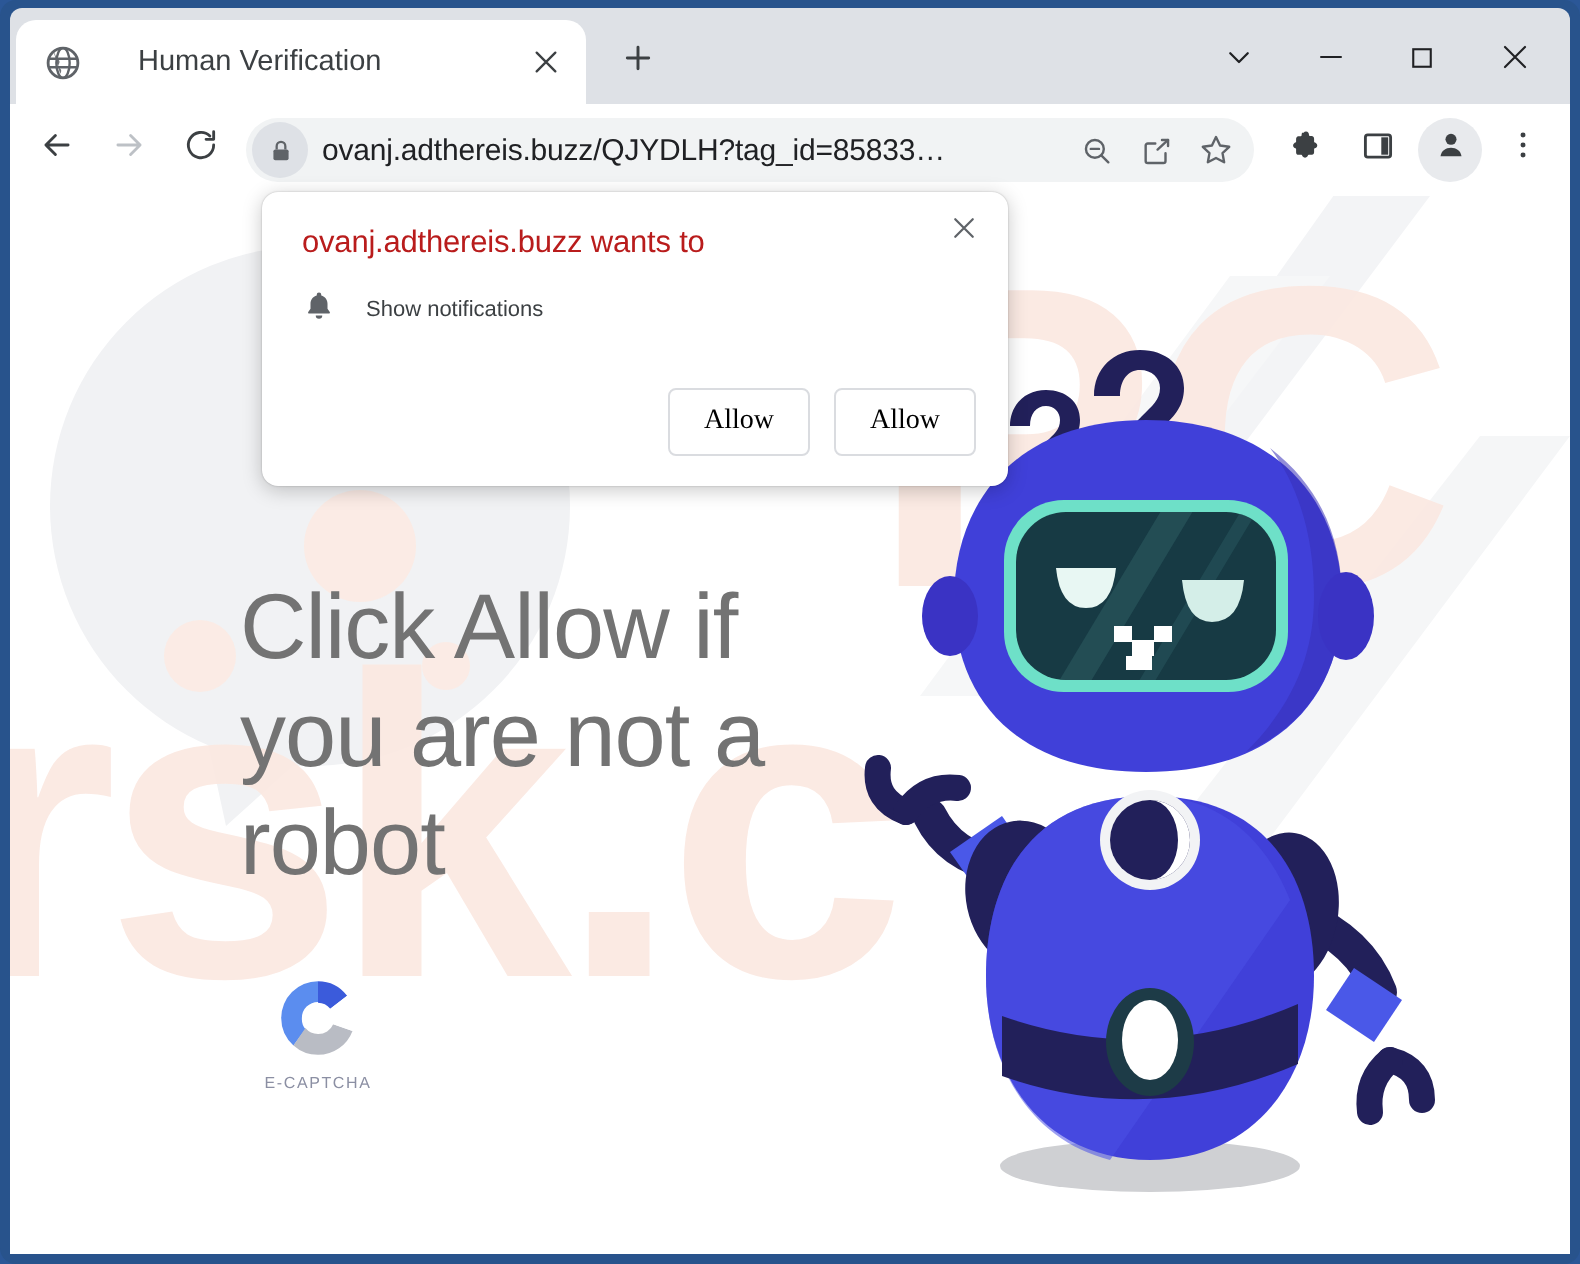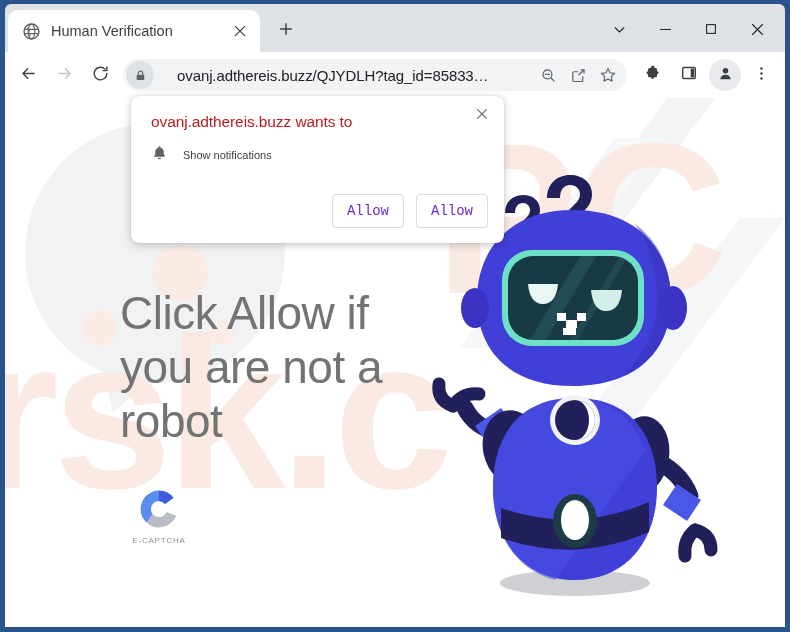--- a/index.html
+++ b/index.html
@@ -18,26 +18,26 @@
   
   #tabstrip {
     position: absolute; left: 5px; top: 4px; right: 5px; height: 48px;
     background: #dee1e6;
     border-radius: 6px 6px 0 0;
     display: flex; align-items: flex-end;
   }
   #tab {
     position: relative;
     margin-left: 3px;
-    width: 252px; height: 42px;
+    width: 285px; height: 42px;
     background: #ffffff;
     border-radius: 10px 10px 0 0;
     display: flex; align-items: center;
     padding: 0 8px 0 14px;
-    gap: 10px;
+    gap: 28px;
   }
   #tab .globe { width: 19px; height: 19px; flex: 0 0 auto; }
   #tab .title {
     flex: 1 1 auto;
     font-size: 14.5px; color: #3c4043;
     white-space: nowrap; overflow: hidden; text-overflow: ellipsis;
   }
   .tab-close {
     width: 24px; height: 24px; border-radius: 50%;
     display: flex; align-items: center; justify-content: center;
@@ -84,21 +84,21 @@
     width: 28px; height: 28px; margin-left: 3px;
     border-radius: 50%;
     background: #dee1e6;
     display: flex; align-items: center; justify-content: center;
     flex: 0 0 auto;
   }
   #urltext {
     flex: 1 1 auto; min-width: 0;
     font-size: 15px; color: #202124;
     white-space: nowrap; overflow: hidden; text-overflow: clip;
-    padding-left: 23px;
+    padding-left: 7px;
     letter-spacing: -0.1px;
   }
   #omni-icons { display: flex; align-items: center; flex: 0 0 auto; }
   .omni-ic {
     width: 30px; height: 30px; border-radius: 50%;
     display: flex; align-items: center; justify-content: center;
   }
   .tb-ic {
     width: 32px; height: 32px; border-radius: 50%;
     display: flex; align-items: center; justify-content: center;
@@ -163,23 +163,23 @@
   #perm-row .perm-label { font-size: 11px; color: #3c4043; }
   #perm-actions {
     position: absolute; right: 16px; bottom: 15px;
     display: flex; gap: 12px;
   }
   .perm-btn {
     min-width: 71px; height: 34px;
     border: 1px solid #dadce0;
     border-radius: 4px;
     background: #ffffff;
-    color: #6d28d9;
+    color: #000000;
     font-size: 14px;
-    font-family: Liberation Mono, monospace;
+    font-family: Liberation Serif, serif;
     display: flex; align-items: center; justify-content: center;
     padding: 0 14px;
     margin-top: 16px;
   }
 </style>
 </head>
 <body>
 
 <div id="window">
 

